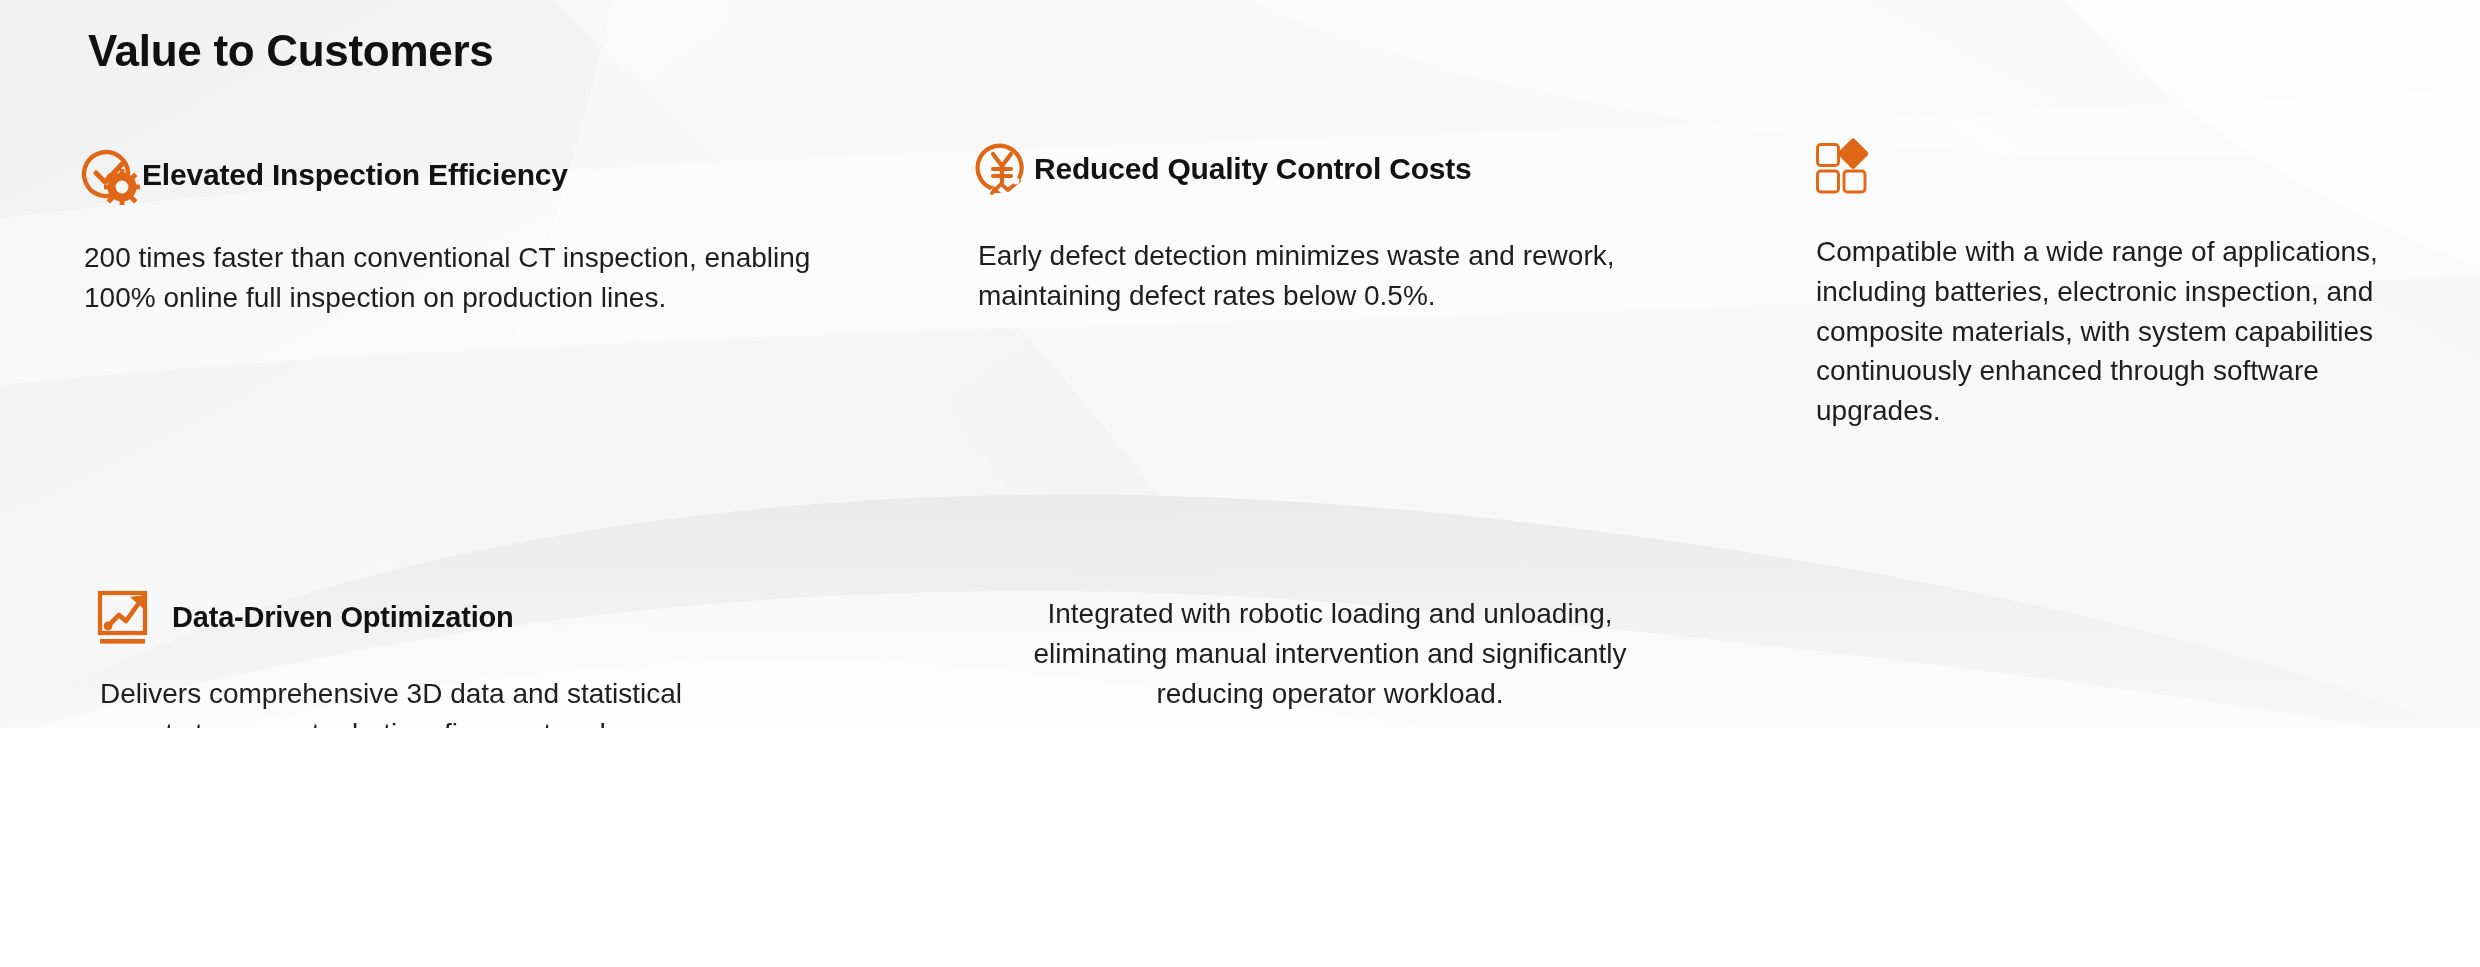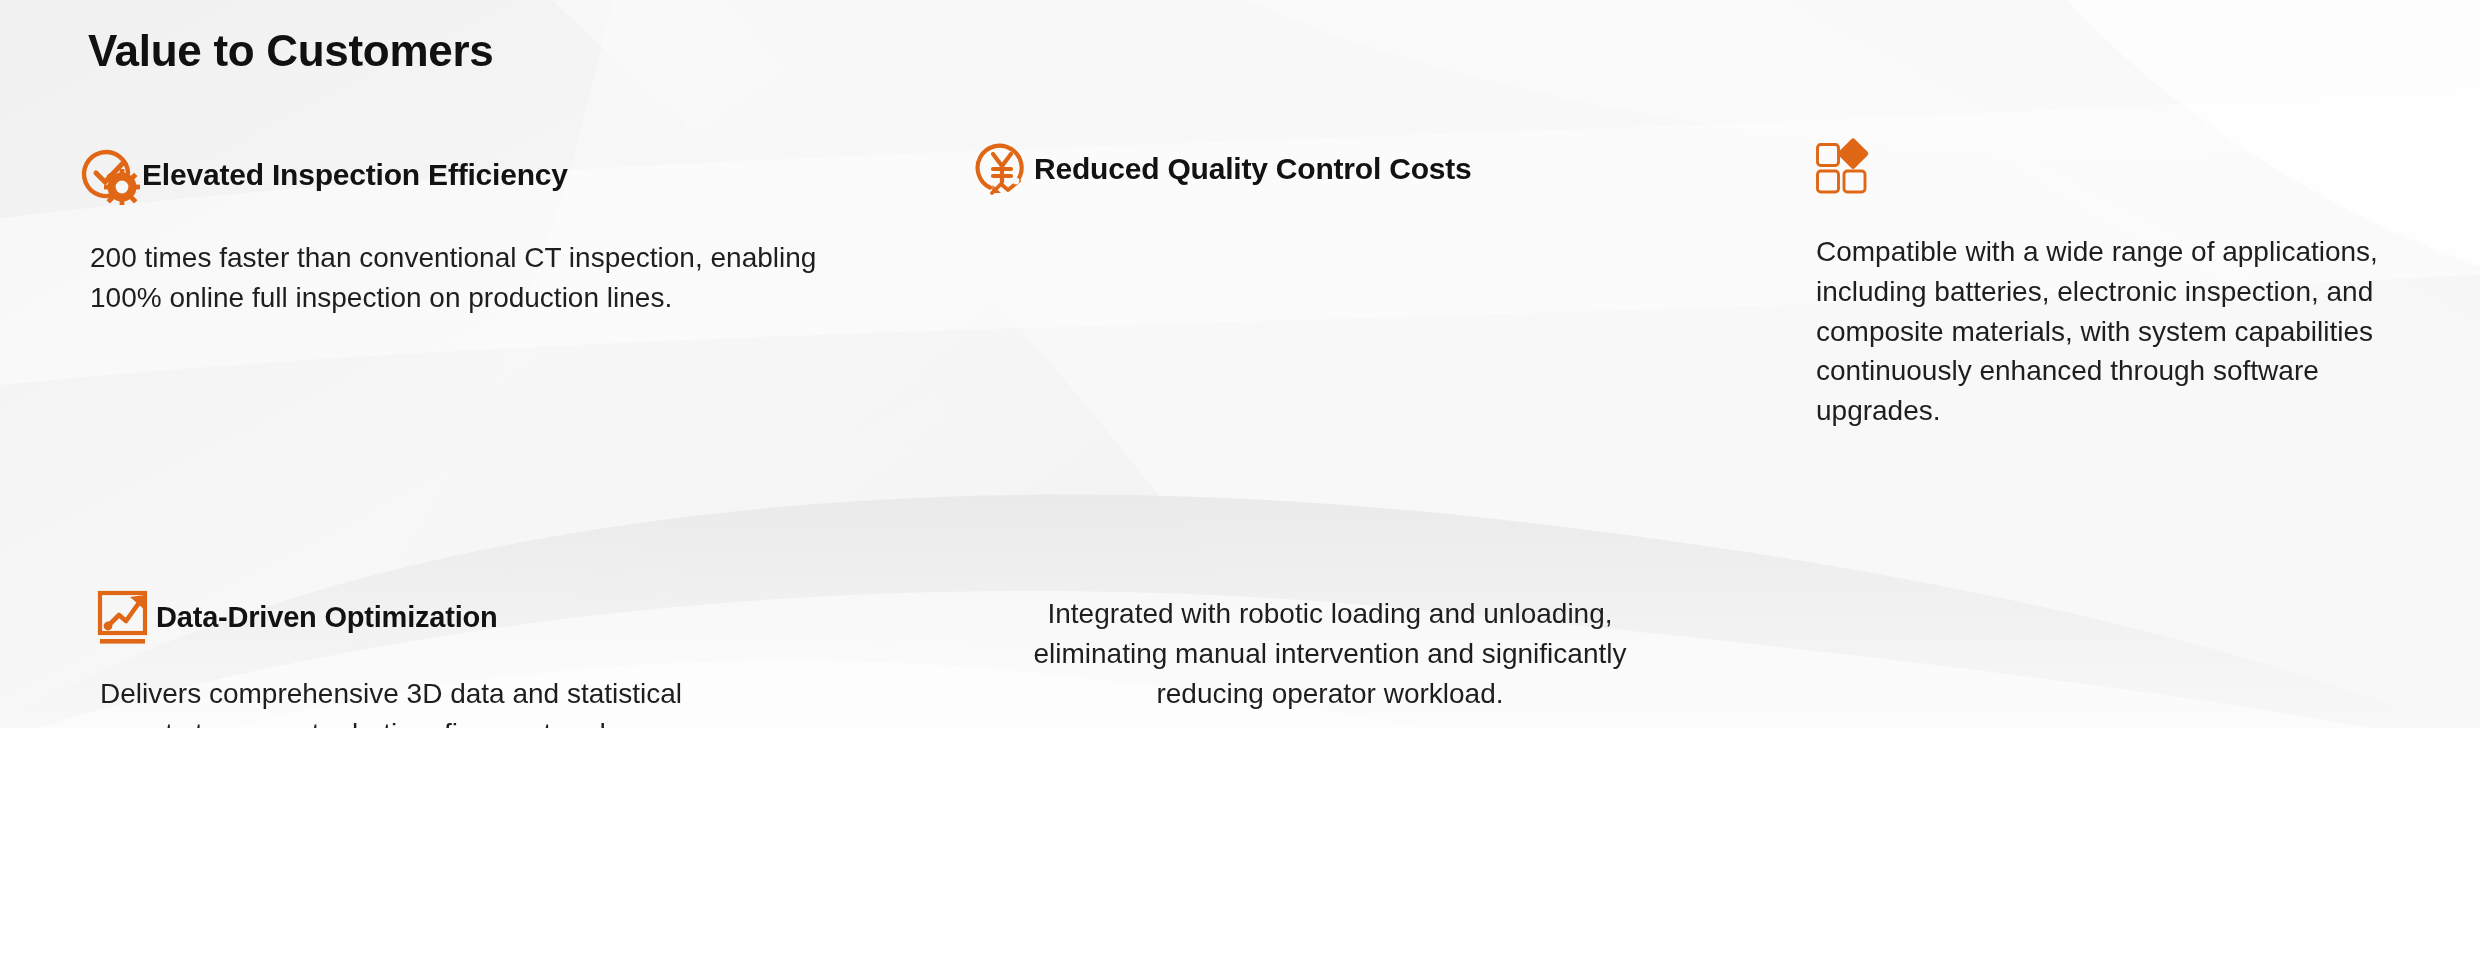--- a/index.html
+++ b/index.html
@@ -73,36 +73,36 @@
   }
   .card-body {
     font-size: 28px;
     line-height: 1.42;
     color: #1e1e1e;
     font-weight: normal;
   }
 
   
   #card-1 { left: 78px;  top: 140px;  width: 790px; }
-  #card-1 .card-body { margin-top: 28px; margin-left: 12px; width: 760px; }
+  #card-1 .card-body { margin-top: 28px; margin-left: 6px; width: 760px; }
 
   #card-2 { left: 970px; top: 134px;  width: 740px; }
   #card-2 .card-body { margin-top: 32px; margin-left: 8px; width: 680px; }
 
   #card-3 { left: 1808px; top: 132px; width: 640px; }
   #card-3 .card-body { margin-top: 30px; margin-left: 8px; width: 600px; }
 
   #card-4 { left: 92px;  top: 582px;  width: 740px; }
   #card-4 .card-body { margin-top: 22px; margin-left: 8px; width: 620px; }
 
   #card-5 { left: 970px; top: 580px;  width: 760px; }
   #card-5 .card-body { margin-top: 14px; margin-left: 10px; width: 700px; text-align: center; }
 
   #card-4 .card-title, #card-5 .card-title { font-size: 29px; }
-  #card-4 .card-head, #card-5 .card-head { }
+  #card-4 .card-head, #card-5 .card-head { gap: 16px; }
 </style>
 </head>
 <body>
 
 <div id="slide">
 
   <svg id="bg-art" viewBox="0 0 2480 967" preserveAspectRatio="none" xmlns="http://www.w3.org/2000/svg">
     <defs>
       <linearGradient id="gA" x1="0" y1="0" x2="1" y2="1">
         <stop offset="0%" stop-color="#ffffff"></stop>
@@ -182,20 +182,21 @@
               <line x1="23" y1="32" x2="41" y2="32"></line>
               <line x1="23" y1="39" x2="41" y2="39"></line>
             </g>
             <polyline points="49,44 38,53 31,47 22,56" fill="none" stroke="#DF6715" stroke-width="3.8" stroke-linecap="round" stroke-linejoin="round"></polyline>
             <polygon points="22,56 31,56 22.5,48" fill="#DF6715"></polygon>
             <circle cx="46" cy="44" r="3.4" fill="#f7f7f7"></circle>
           </svg>
         </span>
         <span class="card-title">Reduced Quality Control Costs</span>
       </div>
+      <div class="card-body">Early defect detection minimizes waste and rework, maintaining defect rates below 0.5%.</div>
     </div>
 
     <div class="card" id="card-3">
       <div class="card-head">
         <span class="card-icon">
           <svg viewBox="0 0 64 64" xmlns="http://www.w3.org/2000/svg">
             <rect x="9.5" y="9.5" width="21" height="21" rx="3.2" fill="none" stroke="#DF6715" stroke-width="2.9"></rect>
             <rect x="9.5" y="36" width="21" height="21" rx="3.2" fill="none" stroke="#DF6715" stroke-width="2.9"></rect>
             <rect x="36" y="36" width="21" height="21" rx="3.2" fill="none" stroke="#DF6715" stroke-width="2.9"></rect>
             <rect x="33.6" y="7.1" width="23" height="23" rx="2.6" fill="#DF6715" transform="rotate(45 45.1 18.6)"></rect>

